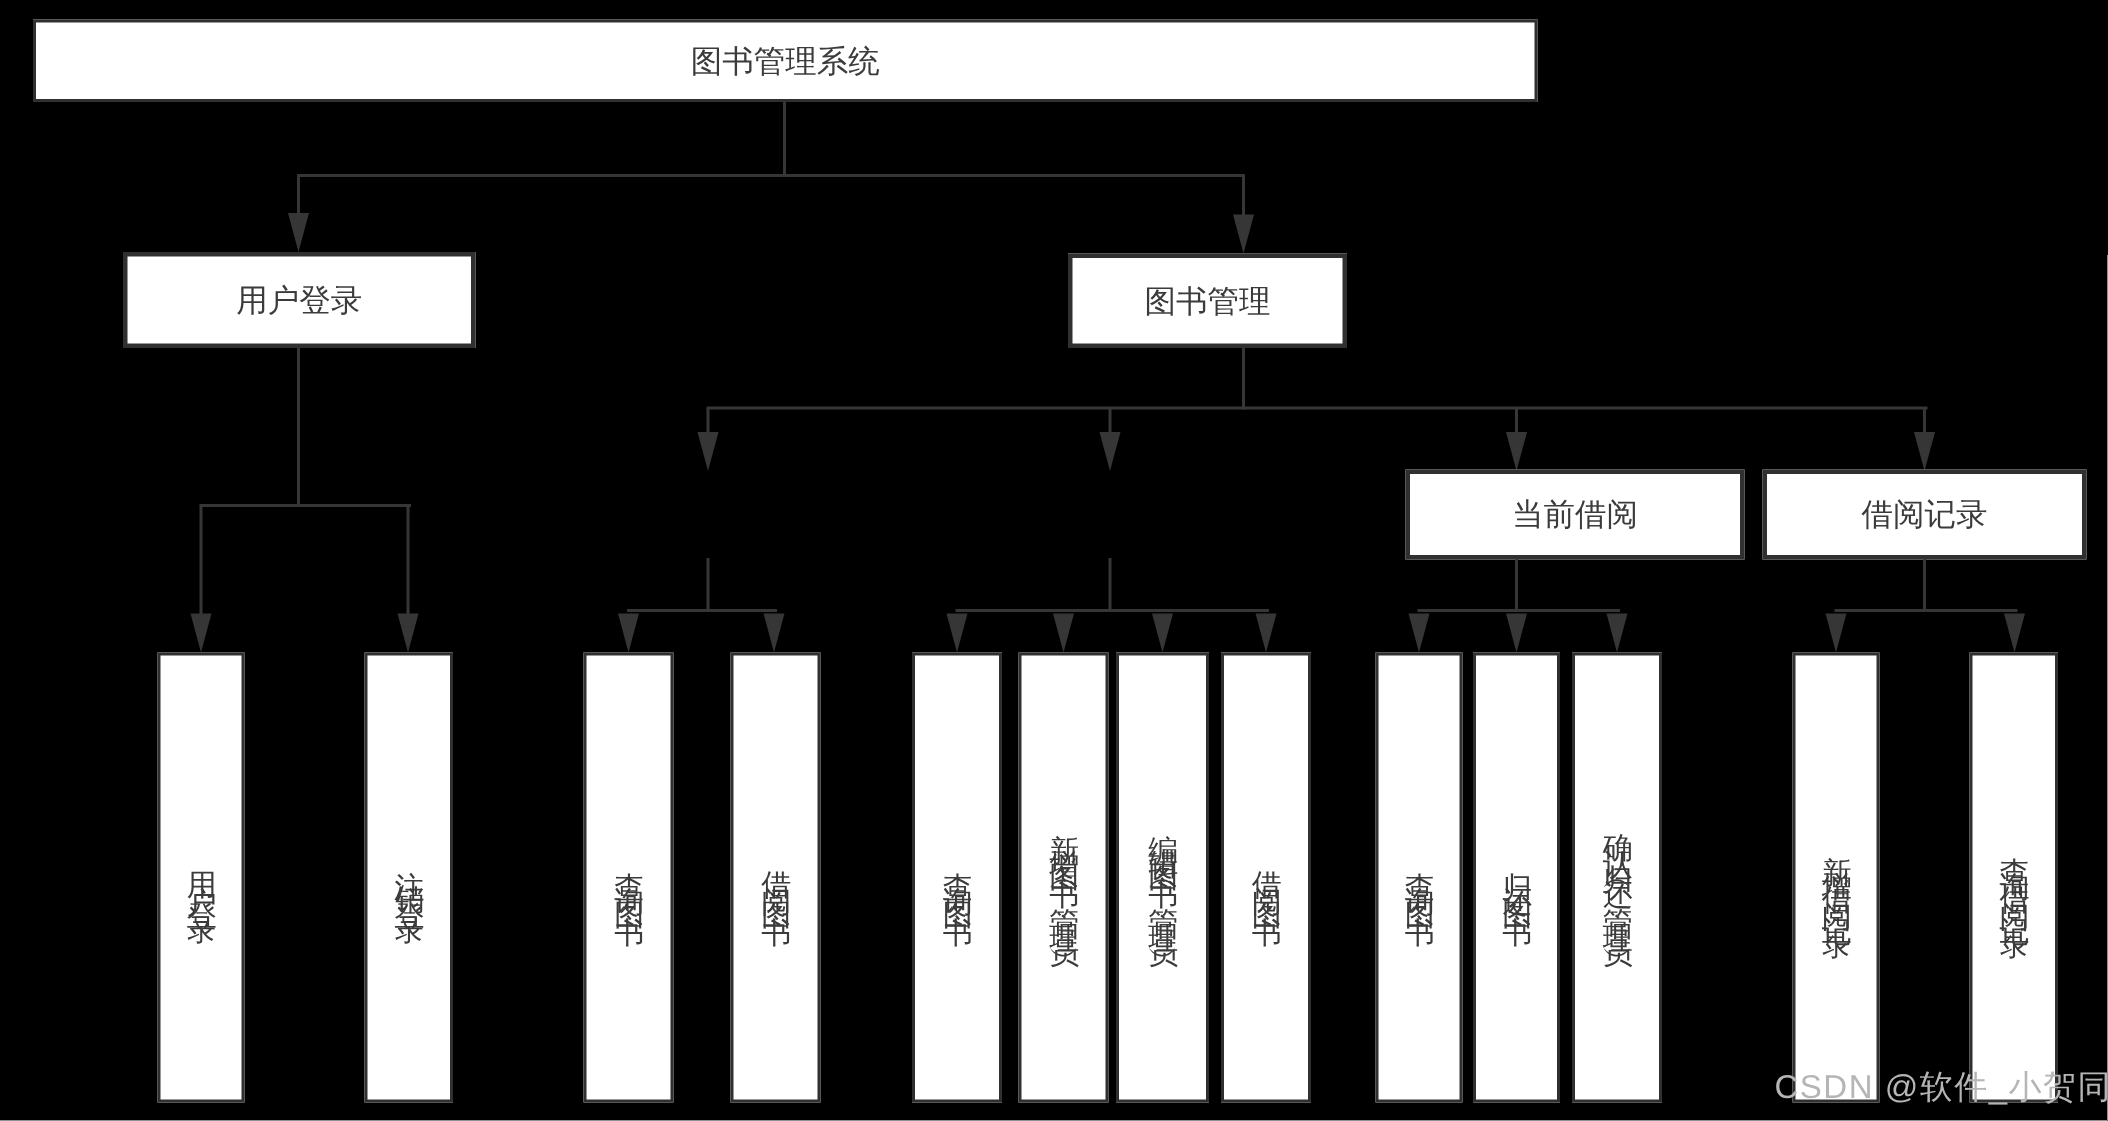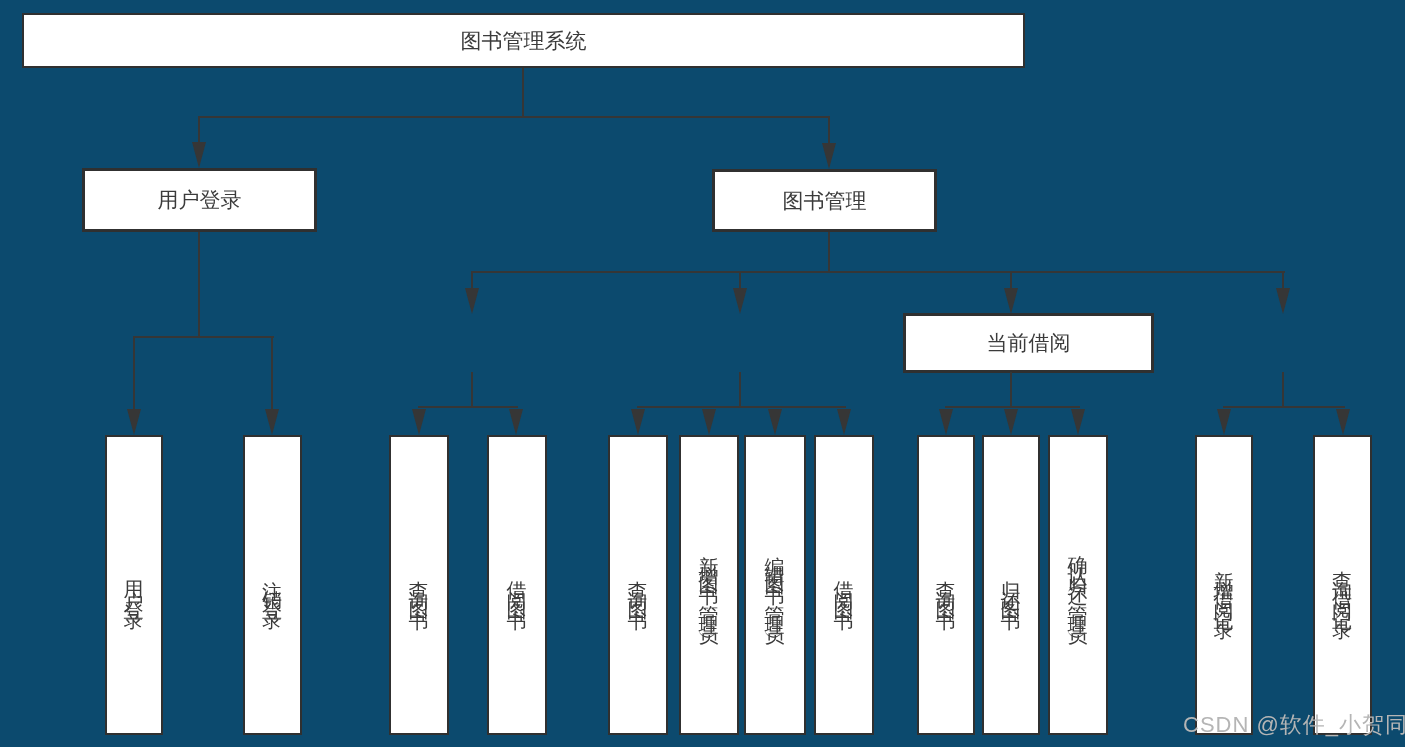--- a/index.html
+++ b/index.html
@@ -1,17 +1,17 @@
 <!DOCTYPE html>
 <html><head>
 <meta charset="utf-8">
 <style>
   html,body{margin:0;padding:0;background:#ffffff;}
   .canvas{
-    position:relative;width:1405px;height:747px;background:#0c4a6e;overflow:hidden;
+    position:relative;width:1405px;height:747px;background:#000000;overflow:hidden;
     font-family:"Liberation Sans","DejaVu Sans",sans-serif;
   }
   .box{
     position:absolute;box-sizing:border-box;background:#ffffff;
     border:2px solid #303030;color:#3b3b3b;
   }
   .hbox{display:flex;align-items:center;justify-content:center;font-size:21px;border-width:3px;}
   .hbox.root{border-width:2px;}
   .vbox{display:flex;align-items:center;justify-content:center;border-width:2px;}
   .vtext{
@@ -39,41 +39,42 @@
   <div class="box hbox root" style="left:22px;top:13px;width:1003px;height:55px">图书管理系统</div>
 
   <div class="vline" style="left:522px;top:68px;height:50px"></div>
   <div class="hline" style="left:198px;top:116px;width:632px"></div>
   <div class="vline" style="left:198px;top:117px;height:28px"></div>
   <div class="arrow" style="left:192px;top:142px"></div>
   <div class="vline" style="left:828px;top:117px;height:28px"></div>
   <div class="arrow" style="left:822px;top:143px"></div>
 
   <div class="box hbox" style="left:82px;top:168px;width:235px;height:64px">用户登录</div>
-  <div class="box hbox" style="left:712px;top:169px;width:225px;height:63px">图书管理</div>
+  <div class="box hbox" style="left:712px;top:169px;width:186px;height:63px">图书管理</div>
 
   <div class="vline" style="left:198px;top:232px;height:106px"></div>
   <div class="hline" style="left:133px;top:336px;width:141px"></div>
   <div class="vline" style="left:133px;top:337px;height:74px"></div>
   <div class="arrow" style="left:127px;top:409px"></div>
   <div class="vline" style="left:271px;top:337px;height:74px"></div>
   <div class="arrow" style="left:265px;top:409px"></div>
 
   <div class="vline" style="left:828px;top:232px;height:41px"></div>
   <div class="hline" style="left:471px;top:271px;width:814px"></div>
   <div class="vline" style="left:471px;top:272px;height:18px"></div>
   <div class="arrow" style="left:465px;top:288px"></div>
   <div class="vline" style="left:739px;top:272px;height:18px"></div>
   <div class="arrow" style="left:733px;top:288px"></div>
   <div class="vline" style="left:1010px;top:272px;height:18px"></div>
   <div class="arrow" style="left:1004px;top:288px"></div>
   <div class="vline" style="left:1282px;top:272px;height:18px"></div>
   <div class="arrow" style="left:1276px;top:288px"></div>
 
-  <div class="box hbox" style="left:903px;top:313px;width:251px;height:60px">当前借阅</div>
+  <div class="box hbox" style="left:937px;top:313px;width:226px;height:60px">当前借阅</div>
+  <div class="box hbox" style="left:1175px;top:313px;width:216px;height:60px">借阅记录</div>
 
   <div class="vline" style="left:471px;top:372px;height:36px"></div>
   <div class="hline" style="left:418px;top:406px;width:100px"></div>
   <div class="arrow" style="left:412px;top:409px"></div>
   <div class="arrow" style="left:509px;top:409px"></div>
 
   <div class="vline" style="left:739px;top:372px;height:36px"></div>
   <div class="hline" style="left:637px;top:406px;width:209px"></div>
   <div class="arrow" style="left:631px;top:409px"></div>
   <div class="arrow" style="left:702px;top:409px"></div>

